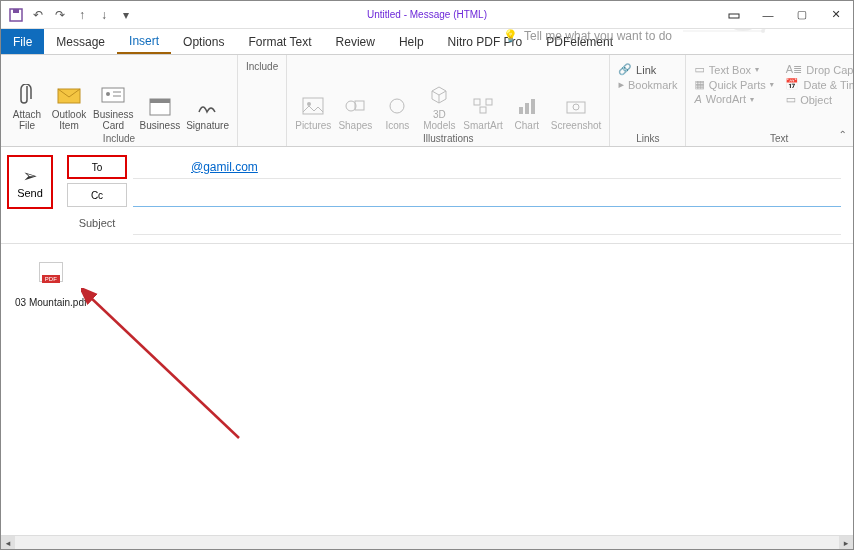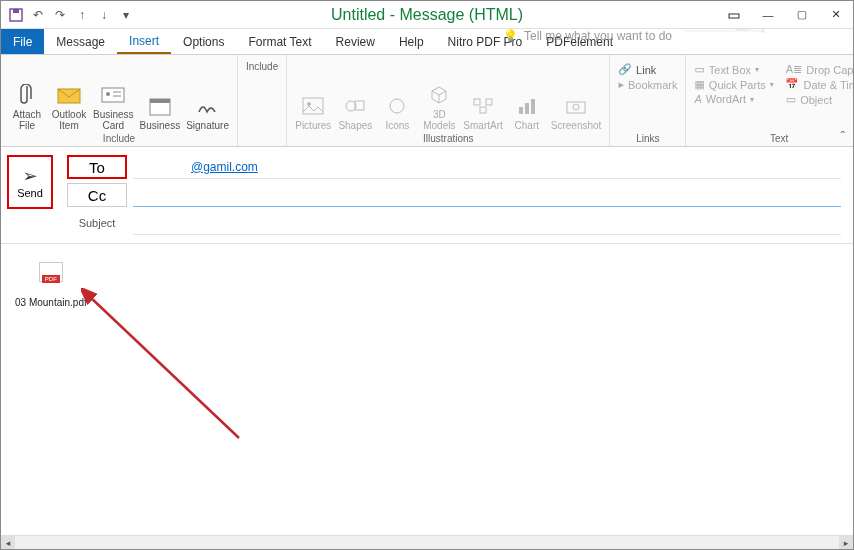--- a/index.html
+++ b/index.html
@@ -1,20 +1,20 @@
 <!DOCTYPE html>
 <html><head>
 <meta charset="utf-8">
 <style>
 * { margin: 0; padding: 0; box-sizing: border-box; font-family: "Segoe UI", Tahoma, sans-serif; }
 body { background: #fff; width: 854px; height: 550px; overflow: hidden; position: relative; border: 1px solid #888; }
 .titlebar { height: 28px; background: #fff; display: flex; align-items: center; position: relative; border-bottom: 1px solid #e0e0e0; }
 .qat { display: flex; align-items: center; gap: 4px; padding-left: 6px; }
 .qat-btn { width: 18px; height: 18px; display: flex; align-items: center; justify-content: center; color: #555; font-size: 12px; }
-.title-text { position: absolute; left: 50%; transform: translateX(-50%); font-size: 16px; color: #15803d; }
+.title-text { position: absolute; left: 50%; transform: translateX(-50%); font-size: 10px; color: #6d28d9; }
 .win-controls { position: absolute; right: 0; display: flex; }
 .win-btn { width: 34px; height: 28px; display: flex; align-items: center; justify-content: center; font-size: 11px; color: #333; }
 .menubar { height: 26px; display: flex; align-items: stretch; border-bottom: 1px solid #d0d0d0; font-size: 12px; position: relative; }
 .menu-tab { padding: 0 12px; display: flex; align-items: center; color: #333; }
 .menu-tab.file { background: #0f6cbd; color: #fff; }
 .menu-tab.active { color: #0f6cbd; border-bottom: 2px solid #a16207; }
 .tell-me { position: absolute; right: 320px; display: flex; align-items: center; gap: 6px; color: #999; font-size: 12px; padding-left: 4px; }
 .ribbon { height: 92px; background: #fafafa; display: flex; border-bottom: 1px solid #d0d0d0; position: relative; }
 .ribbon-group { border-right: 1px solid #e0e0e0; padding: 4px 8px 2px 8px; display: flex; flex-direction: column; align-items: center; }
 .ribbon-row { display: flex; gap: 6px; flex: 1; align-items: flex-end; }
@@ -23,21 +23,21 @@
 .ribbon-icon-lg { width: 28px; height: 24px; display: flex; align-items: center; justify-content: center; }
 .ribbon-group-label { font-size: 10px; color: #666; text-align: center; margin-top: 2px; }
 .ribbon-list { display: flex; flex-direction: column; gap: 2px; font-size: 11px; color: #555; padding-top: 4px; }
 .ribbon-list-item { display: flex; align-items: center; gap: 4px; white-space: nowrap; }
 .ribbon-list-item.dim { color: #aaa; }
 .compose { display: flex; padding: 8px 0 8px 6px; border-bottom: 1px solid #e0e0e0; }
 .send-box { width: 46px; height: 54px; border: 2px solid #d00; display: flex; flex-direction: column; align-items: center; justify-content: center; margin-right: 14px; font-size: 11px; }
 .send-arrow { font-size: 18px; color: #333; }
 .fields { flex: 1; display: flex; flex-direction: column; gap: 4px; }
 .field-row { display: flex; align-items: center; gap: 6px; }
-.field-btn { width: 60px; height: 24px; border: 1px solid #ccc; background: #fff; font-size: 15px; display: flex; align-items: center; justify-content: center; }
+.field-btn { width: 60px; height: 24px; border: 1px solid #ccc; background: #fff; font-size: 10px; display: flex; align-items: center; justify-content: center; }
 .field-btn.to-hl { border: 2px solid #d00; }
 .field-input { flex: 1; height: 24px; border: none; border-bottom: 1px solid #e5e5e5; font-size: 12px; padding-left: 2px; outline: none; margin-right: 12px; }
 .field-label { width: 60px; font-size: 11px; text-align: center; color: #555; }
 .body-area { position: relative; height: 340px; background: #fff; }
 .attachment { position: absolute; left: 14px; top: 18px; display: flex; flex-direction: column; align-items: center; }
 .pdf-icon { width: 24px; height: 20px; background: #fff; border: 1px solid #ccc; position: relative; }
 .pdf-badge { position: absolute; bottom: -2px; left: 2px; background: #d32f2f; color: #fff; font-size: 6px; padding: 1px 3px; line-height: 1; }
 .attach-name { font-size: 10px; color: #222; margin-top: 15px; white-space: nowrap; }
 .arrow-svg { position: absolute; left: 80px; top: 44px; pointer-events: none; }
 .scrollbar-h { position: absolute; bottom: 0; left: 0; right: 0; height: 14px; background: #f0f0f0; border-top: 1px solid #ddd; display: flex; justify-content: space-between; align-items: center; font-size: 9px; color: #555; }

